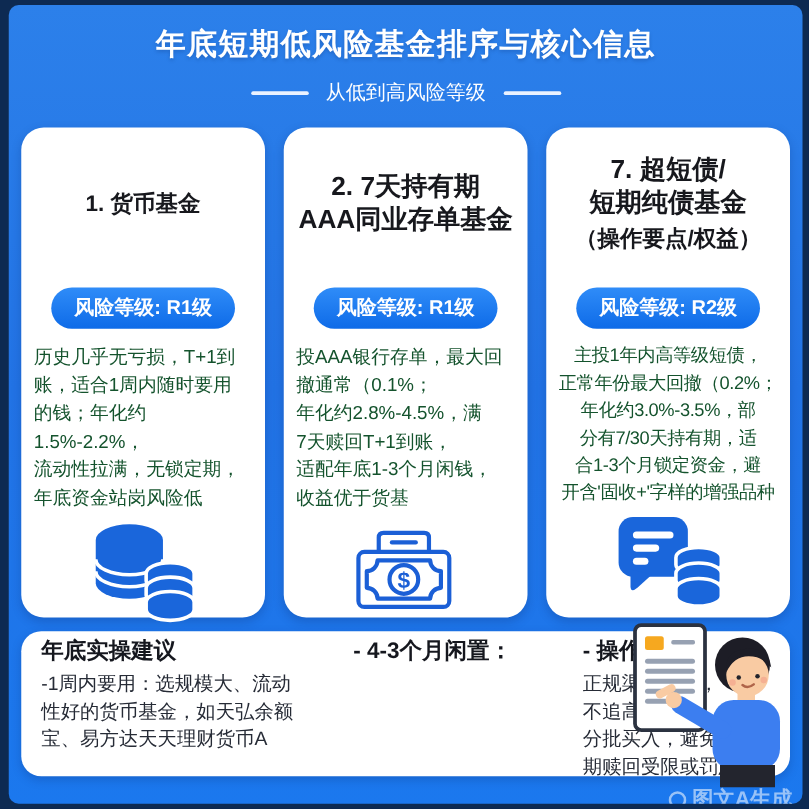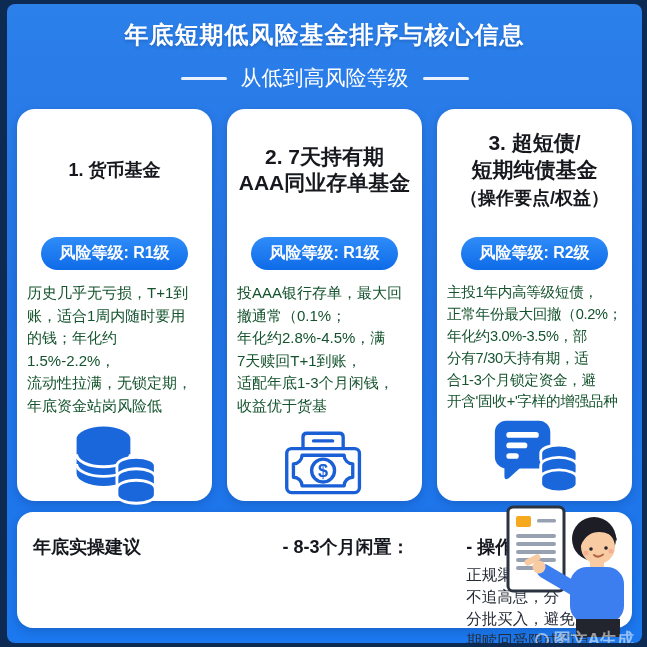--- a/index.html
+++ b/index.html
@@ -18,21 +18,21 @@
   }
 
   
   .hdr { padding-top:15px; text-align:center; }
   .hdr h1 {
     color:#FFFFFF; font-size:24px; font-weight:800; letter-spacing:1px;
     text-shadow:0 2px 3px rgba(10,40,100,.25);
   }
   .subtitle {
     margin-top:13px; display:flex; align-items:center; justify-content:center; gap:14px;
-    color:#FFFFFF; font-size:21px; font-weight:500;
+    color:#FFFFFF; font-size:16px; font-weight:500;
   }
   .subtitle .dash { width:46px; height:3px; background:#EAF2FF; border-radius:2px; }
 
   
   .cards { display:flex; gap:15px; padding:0 10px; margin-top:17px; height:392px; }
   .card {
     flex:1 1 0; background:#FFFFFF; border-radius:18px;
     padding:14px 10px 14px; display:flex; flex-direction:column; align-items:center;
     box-shadow:0 3px 8px rgba(10,45,110,.25);
   }
@@ -49,28 +49,28 @@
   .badge {
     margin-top:20px; padding:6px 18px; border-radius:999px;
     background:linear-gradient(180deg,#2F8CF8,#0E6BE8);
     color:#FFFFFF; font-size:16px; font-weight:700; white-space:nowrap;
   }
   .card-body {
     margin-top:12px; width:100%; color:#14532d;
     font-size:15px; line-height:1.5; white-space:pre-line;
     overflow-wrap:break-word;
   }
-  .card.card3 .card-body { font-size:14.6px; letter-spacing:-0.3px; }
+  .card.card3 .card-body { font-size:14.6px; letter-spacing:-0.3px;text-align:center; }
   .icon-area { margin-top:auto; height:92px; display:flex; align-items:center; justify-content:center; }
 
   
   .footer-card {
     position:relative; margin:11px 10px 0; height:116px;
     background:#FFFFFF; border-radius:16px;
-    padding:23px 16px; display:flex;
+    padding:3px 16px; display:flex;
     box-shadow:0 3px 8px rgba(10,45,110,.25);
   }
   .fcol h3 { color:#15171E; font-size:18px; font-weight:800; margin-bottom:5px; }
   .f-body { color:#262B36; font-size:15.5px; line-height:1.42; white-space:pre-line; }
   .fcol.c1 { width:228px; margin-right:22px; }
   .fcol.c2 { width:170px; margin-right:14px; }
   .fcol.c3 { width:150px; }
   .illus { position:absolute; right:2px; top:-7px; width:152px; height:132px; }
 
   .watermark {
@@ -140,21 +140,21 @@
             <rect x="10" y="33" width="76" height="46" rx="5"></rect>
             <path d="M26 40 h44 a9 9 0 0 0 9 9 v14 a9 9 0 0 0 -9 9 h-44 a9 9 0 0 0 -9 -9 v-14 a9 9 0 0 0 9 -9 z"></path>
             <circle cx="48" cy="56" r="12"></circle>
             <text x="48" y="63" text-anchor="middle" font-size="19" font-weight="bold" fill="#1B5FD6" stroke="none" font-family="Liberation Sans, sans-serif">$</text>
           </svg>
         </div>
       </section>
 
       <section class="card card3">
         <div class="title-area">
-          <h2>3. 超短债/
+          <h2>7. 超短债/
 短期纯债基金</h2>
           <div class="note">（操作要点/权益）</div>
         </div>
         <div class="badge">风险等级: R2级</div>
         <p class="card-body">主投1年内高等级短债，
 正常年份最大回撤（0.2%；
 年化约3.0%-3.5%，部
 分有7/30天持有期，适
 合1-3个月锁定资金，避
 开含'固收+'字样的增强品种</p>
@@ -169,23 +169,26 @@
             <path d="M56 55 a19 8.5 0 0 1 38 0 v6 a19 8.5 0 0 1 -38 0 z" fill="#1A66DB" stroke="#FFFFFF" stroke-width="3"></path>
             <path d="M56 68 a19 8.5 0 0 1 38 0 v6 a19 8.5 0 0 1 -38 0 z" fill="#1A66DB" stroke="#FFFFFF" stroke-width="3"></path>
           </svg>
         </div>
       </section>
     </div>
 
     <div class="footer-card">
       <div class="fcol c1">
         <h3>年底实操建议</h3>
+        <p class="f-body">-1周内要用：选规模大、流动
+性好的货币基金，如天弘余额
+宝、易方达天天理财货币A</p>
       </div>
       <div class="fcol c2">
-        <h3>- 8-3个月闲置：</h3>
+        <h3>- 4-3个月闲置：</h3>
       </div>
       <div class="fcol c3">
         <h3>- 操作要点：</h3>
         <p class="f-body">正规渠道购买，
 不追高息，分
 分批买入，避免短
 期赎回受限或罚息</p>
       </div>
 
       <div class="illus">

